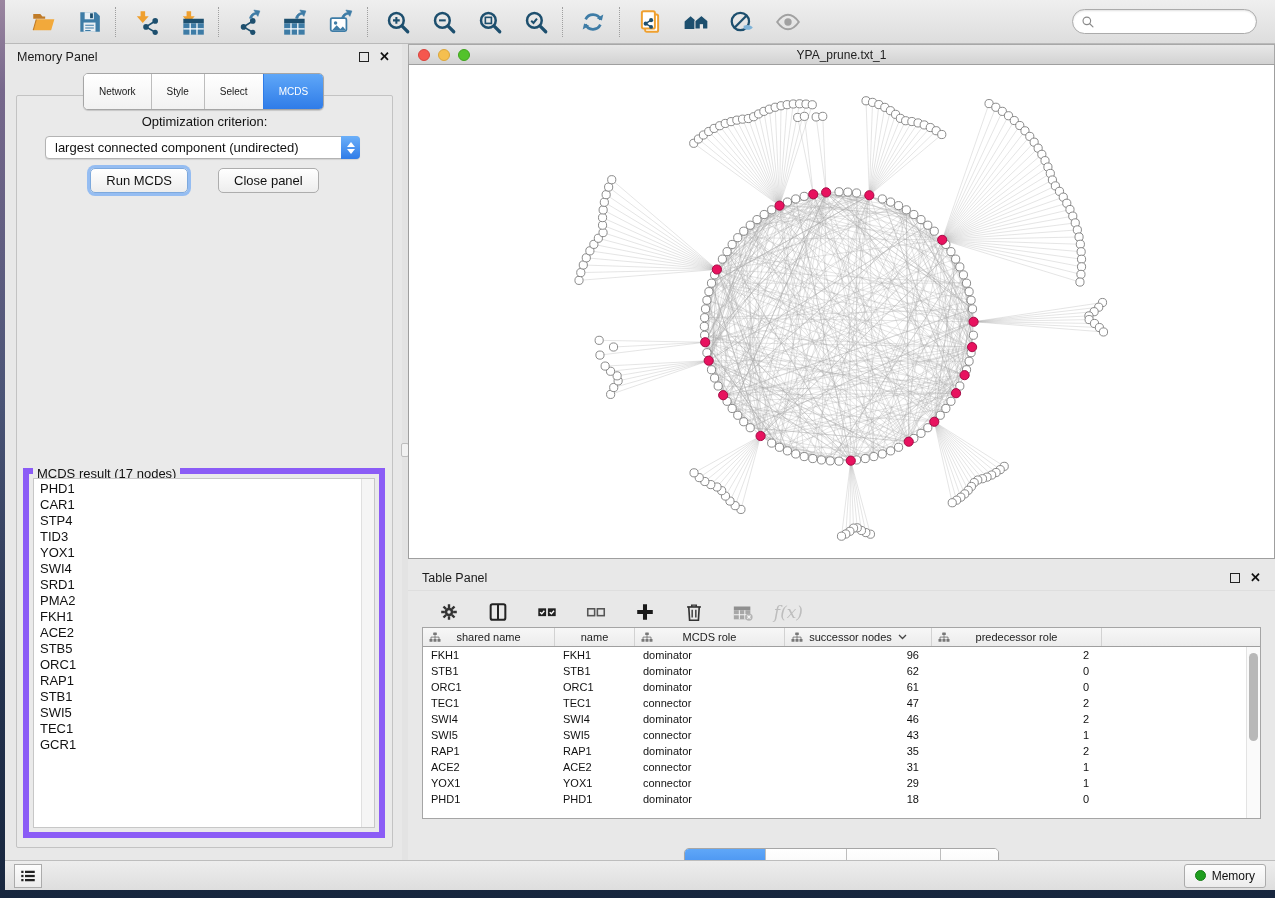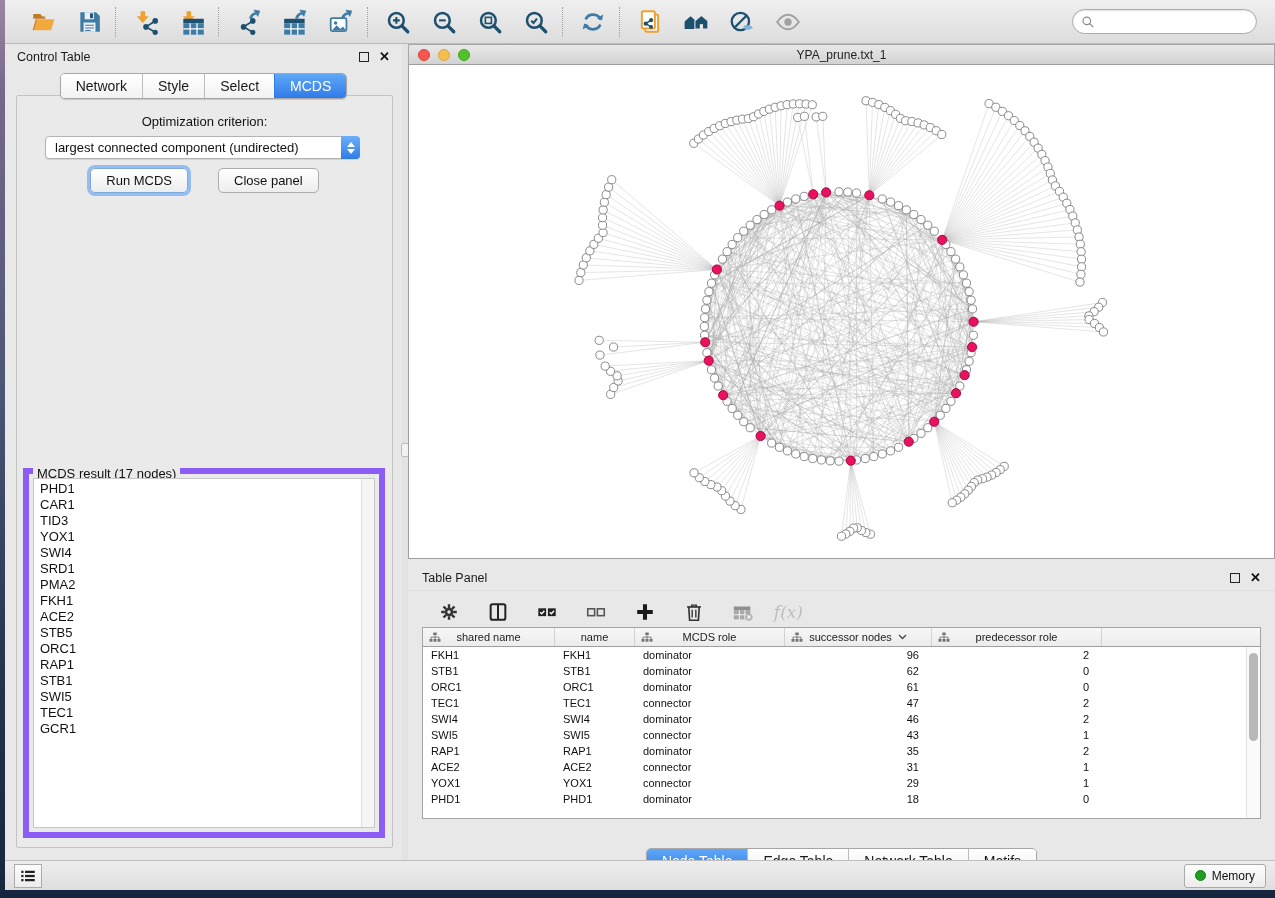--- a/index.html
+++ b/index.html
@@ -28,21 +28,21 @@
   
   .control-panel { position:absolute; left:0; top:44px; width:397px; bottom:30px; background:#e8e8e8; }
   .cp-header { height:26px; display:flex; align-items:center; padding:0 12px; }
   .cp-title { font-size:12.5px; color:#1a1a1a; }
   .win-icons { margin-left:auto; display:flex; align-items:center; gap:10px; }
   .float-ic { width:10px; height:10px; border:1.6px solid #222; display:inline-block; }
   .close-ic { font-size:13px; font-weight:bold; color:#111; line-height:10px; }
 
   .segtabs { display:flex; border:1px solid #a6a6a6; border-radius:5px; overflow:hidden; background:#fff;
     box-shadow:0 1px 1px rgba(0,0,0,.15); }
-  .segtab { padding:4px 15px; font-size:14px; background:linear-gradient(#ffffff,#f2f2f2); color:#1a1a1a; border-left:1px solid #bdbdbd; cursor:default; }
+  .segtab { padding:12px 15px; font-size:10px; background:linear-gradient(#ffffff,#f2f2f2); color:#1a1a1a; border-left:1px solid #bdbdbd; cursor:default; }
   .segtab:first-child { border-left:none; }
   .segtab.active { background:linear-gradient(#5fa7f8,#2f7ce8); color:#fff; border-left-color:#2f7ce8; }
   .cp-tabs-row { position:absolute; left:0; right:0; top:29px; display:flex; justify-content:center; z-index:2; }
 
   .cp-pane { position:absolute; left:11px; right:9px; top:51px; bottom:12px;
     background:#eaeaea; border:1px solid #c3c3c3; border-radius:2px; }
   .crit-label { position:absolute; top:18px; left:0; right:0; text-align:center; font-size:13px; color:#111; }
   .dropdown { position:absolute; left:28px; right:32px; top:40px; height:23px; background:#fff;
     border:1px solid #b3b3b3; border-radius:4px; display:flex; align-items:center;
     box-shadow:0 1px 1px rgba(0,0,0,.1); }
@@ -282,21 +282,21 @@
       <svg viewBox="0 0 24 24">
           <circle cx="10" cy="10" r="6.5" fill="none" stroke="#8a8a8a" stroke-width="2"></circle>
           <path d="M15 15l5.5 5.5" stroke="#8a8a8a" stroke-width="2" stroke-linecap="round"></path>
         </svg>
       <input type="text" placeholder="" style="">
     </div>
   </div>
 
   <div class="control-panel">
     <div class="cp-header">
-      <span class="cp-title">Control Table</span>
+      <span class="cp-title">Memory Panel</span>
       <span class="win-icons">
         <span class="float-ic"></span>
         <span class="close-ic">✕</span>
       </span>
     </div>
     <div class="cp-tabs-row">
       <div class="segtabs" id="cp-tabs">
           <div class="segtab">Network</div>
           <div class="segtab">Style</div>
           <div class="segtab">Select</div>
@@ -315,20 +315,21 @@
       <div class="cp-buttons">
         <button class="btn focused">Run MCDS</button>
         <button class="btn">Close panel</button>
       </div>
       <div class="fieldset">
         <span class="legend">MCDS result (17 nodes)</span>
         <div class="listbox">
           <div class="list-items" id="mcds-list">
               <div class="list-item">PHD1</div>
               <div class="list-item">CAR1</div>
+              <div class="list-item">STP4</div>
               <div class="list-item">TID3</div>
               <div class="list-item">YOX1</div>
               <div class="list-item">SWI4</div>
               <div class="list-item">SRD1</div>
               <div class="list-item">PMA2</div>
               <div class="list-item">FKH1</div>
               <div class="list-item">ACE2</div>
               <div class="list-item">STB5</div>
               <div class="list-item">ORC1</div>
               <div class="list-item">RAP1</div>

